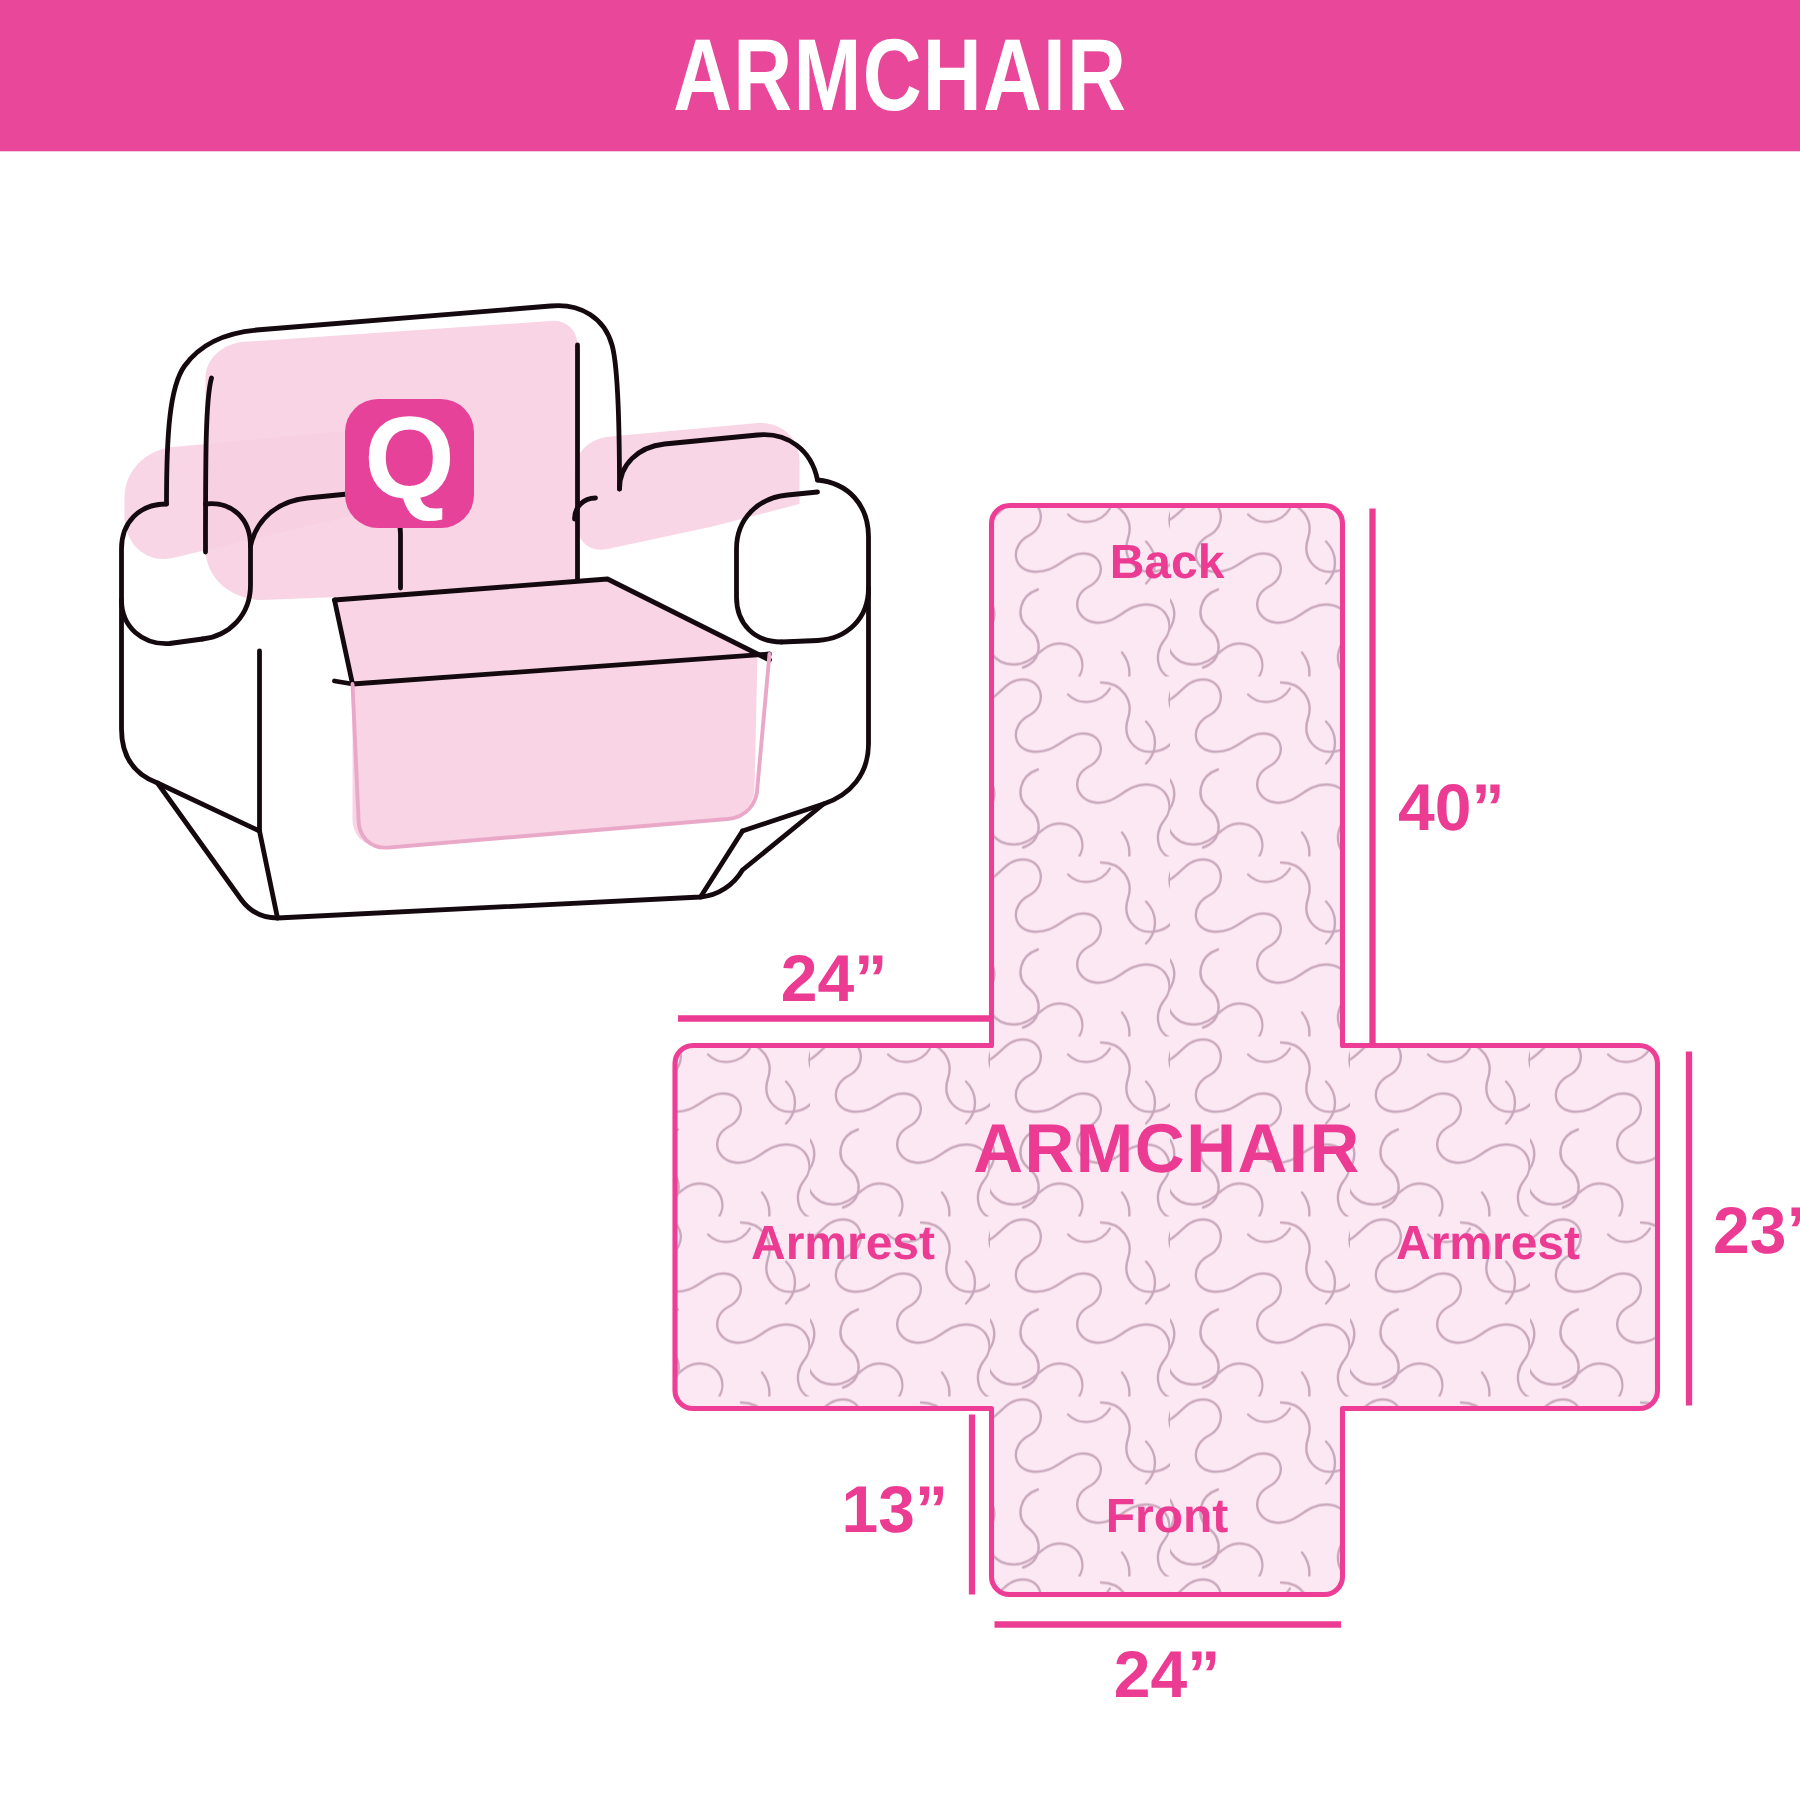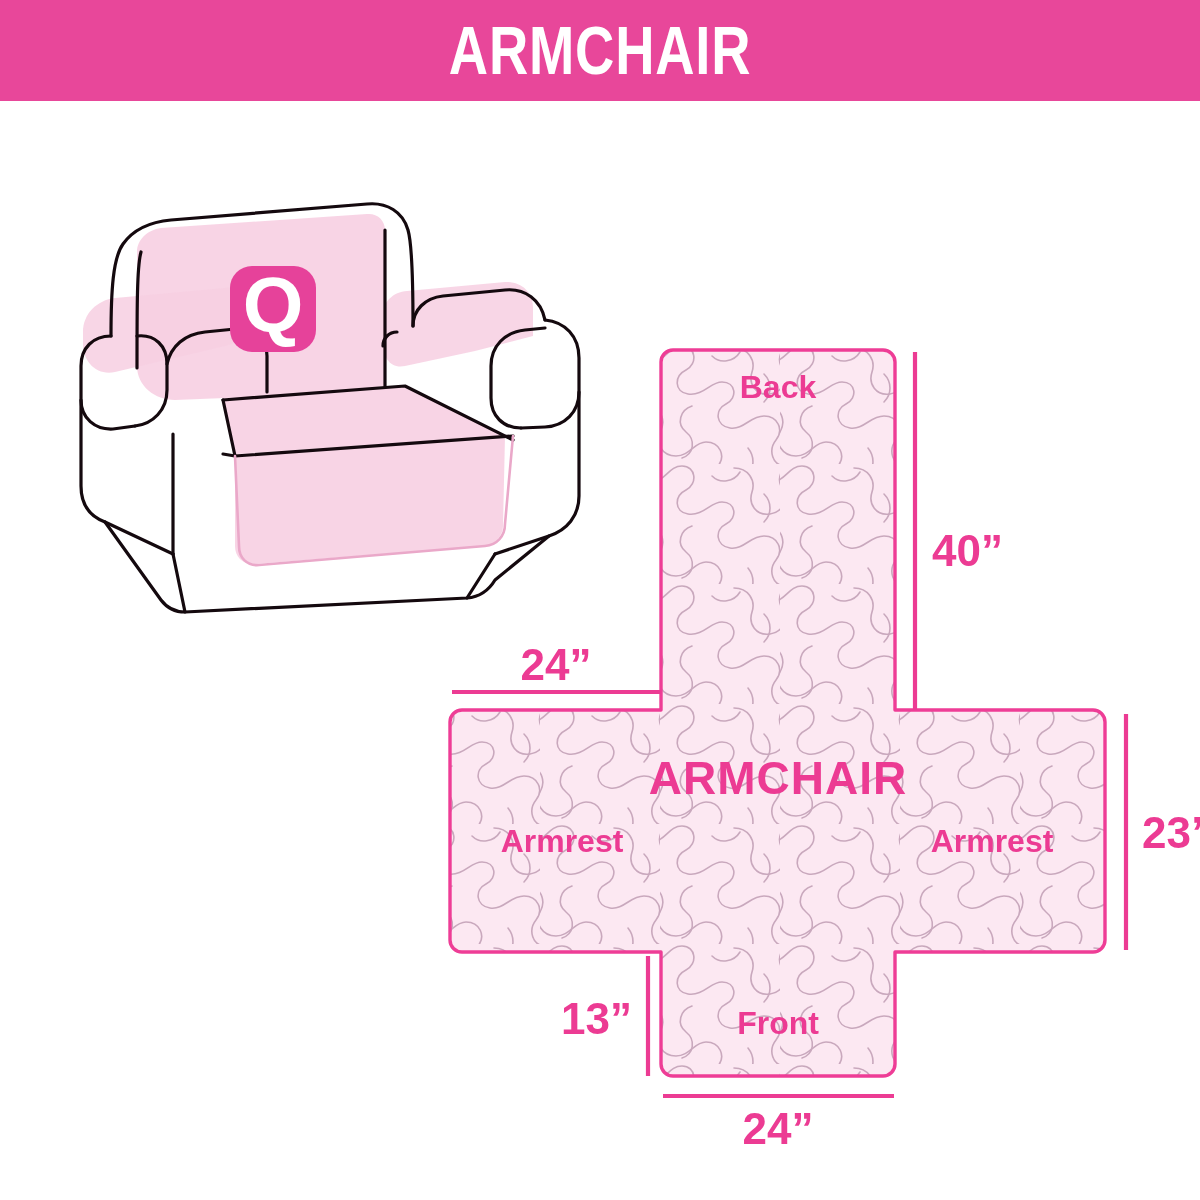--- a/index.html
+++ b/index.html
@@ -63,21 +63,21 @@
     position: absolute;
     left: 75px;
     top: 85px;
     width: 540px;
     height: 450px;
   }
 
   .diagram {
     position: absolute;
     left: 420px;
-    top: 243px;
+    top: 230px;
     width: 780px;
     height: 840px;
   }
 
   svg { display: block; overflow: visible; }
 
   .dim-text {
     font-family: "Liberation Sans Narrow", "Liberation Sans", sans-serif;
     font-weight: bold;
     fill: #ec3b93;

